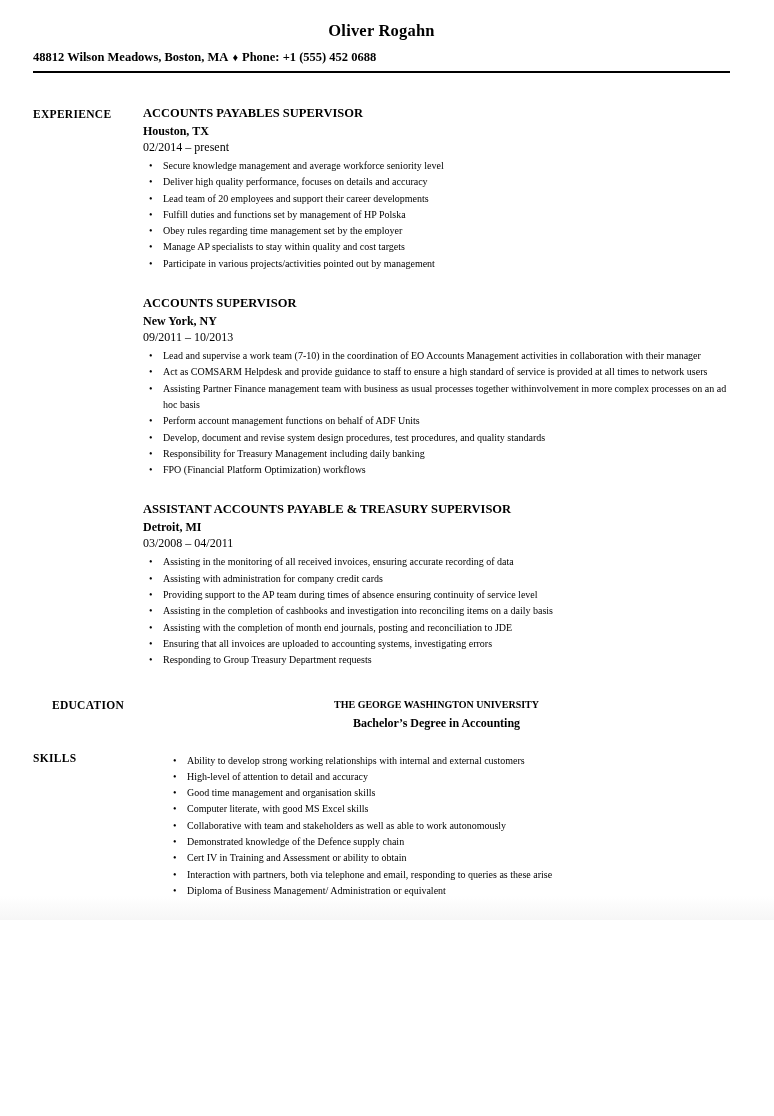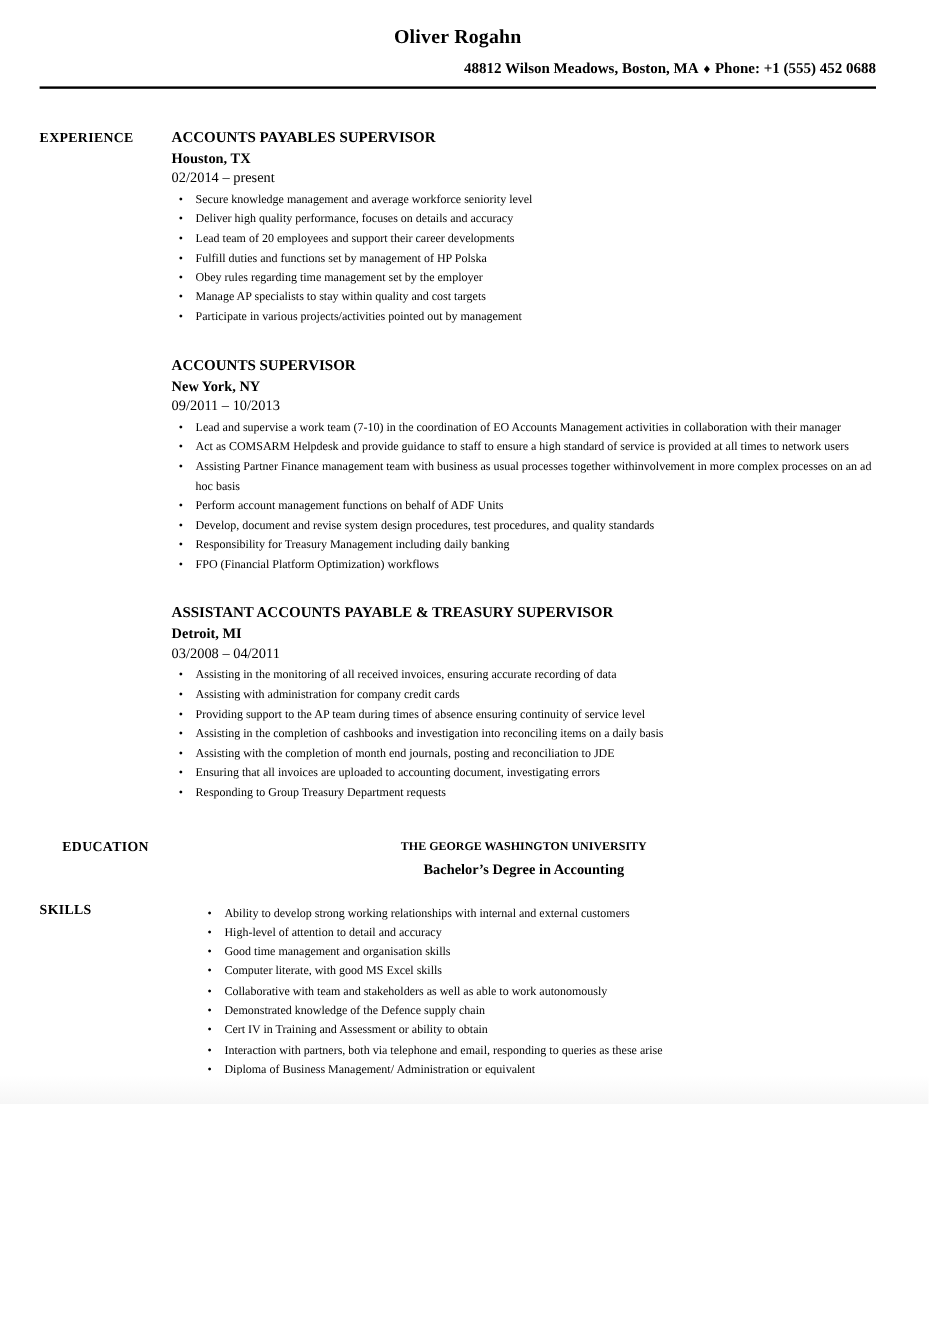--- a/index.html
+++ b/index.html
@@ -16,21 +16,21 @@
   .inner { padding: 21px 44px 0 33px; }
 
   .name {
     text-align: center;
     font-size: 16.5px;
     font-weight: bold;
     line-height: 20px;
     letter-spacing: 0.2px;
   }
   .contact {
-    text-align: right;
+    text-align: left;
     font-size: 12.5px;
     font-weight: bold;
     margin-top: 9px;
     line-height: 15px;
   }
   .contact .diamond { margin: 0 4px; font-size: 11px; }
 
   .rule {
     border-bottom: 2.5px solid #000000;
     margin-top: 6px;
@@ -131,21 +131,21 @@
           <div class="job">
             <div class="job-title">ASSISTANT ACCOUNTS PAYABLE &amp; TREASURY SUPERVISOR</div>
             <div class="job-location">Detroit, MI</div>
             <div class="job-dates">03/2008 – 04/2011</div>
             <ul class="bullets">
               <li>Assisting in the monitoring of all received invoices, ensuring accurate recording of data</li>
               <li>Assisting with administration for company credit cards</li>
               <li>Providing support to the AP team during times of absence ensuring continuity of service level</li>
               <li>Assisting in the completion of cashbooks and investigation into reconciling items on a daily basis</li>
               <li>Assisting with the completion of month end journals, posting and reconciliation to JDE</li>
-              <li>Ensuring that all invoices are uploaded to accounting document, investigating errors</li>
+              <li>Ensuring that all invoices are uploaded to accounting systems, investigating errors</li>
               <li>Responding to Group Treasury Department requests</li>
             </ul>
           </div>
         </div>
     </div>
 
     <div class="section education">
       <div class="section-label">EDUCATION</div>
       <div class="section-content">
         <div class="edu-school">THE GEORGE WASHINGTON UNIVERSITY</div>

